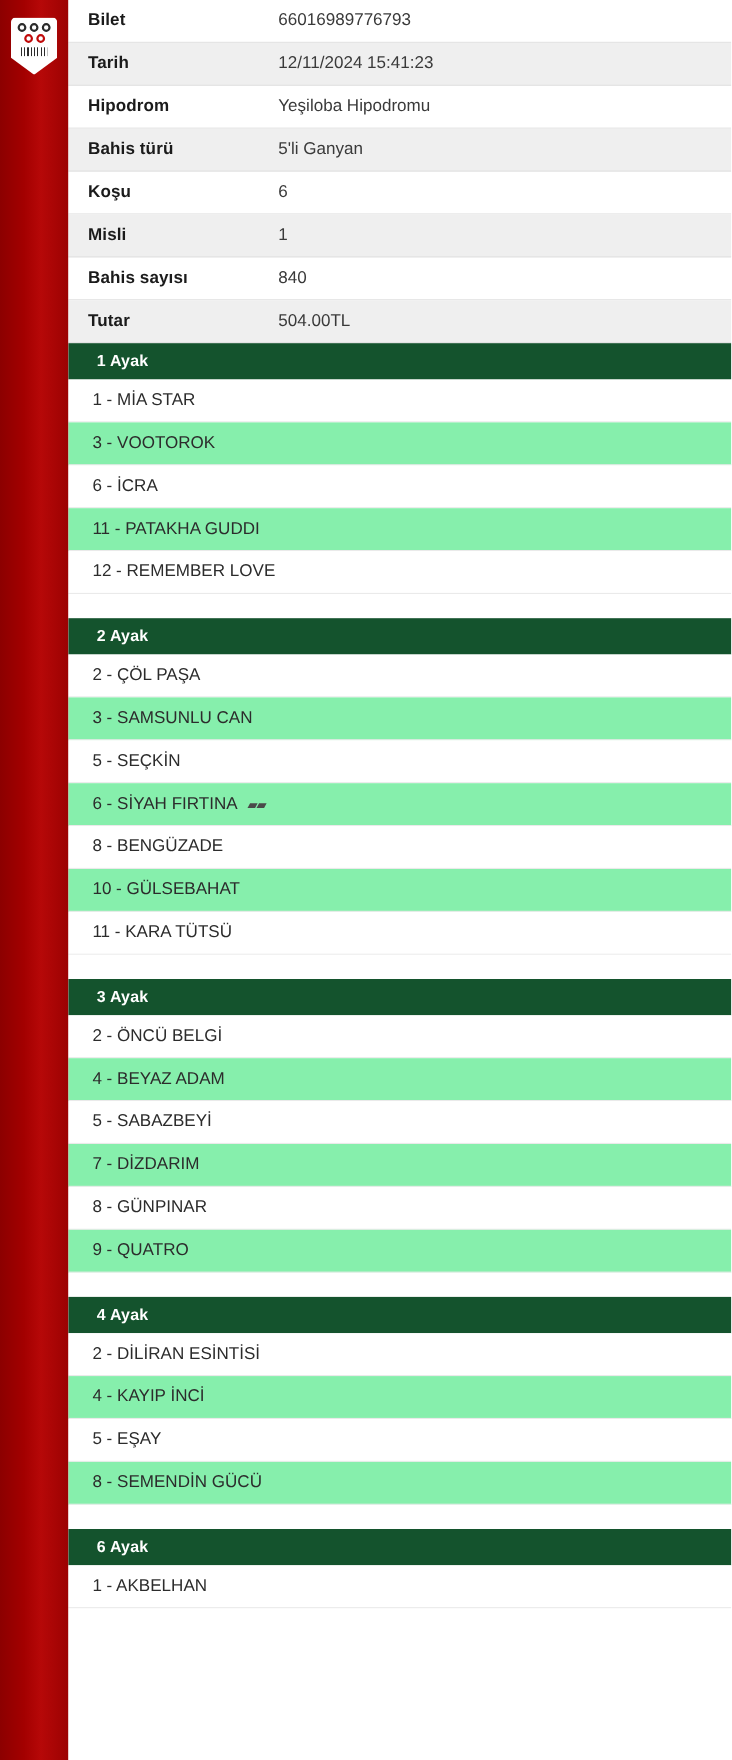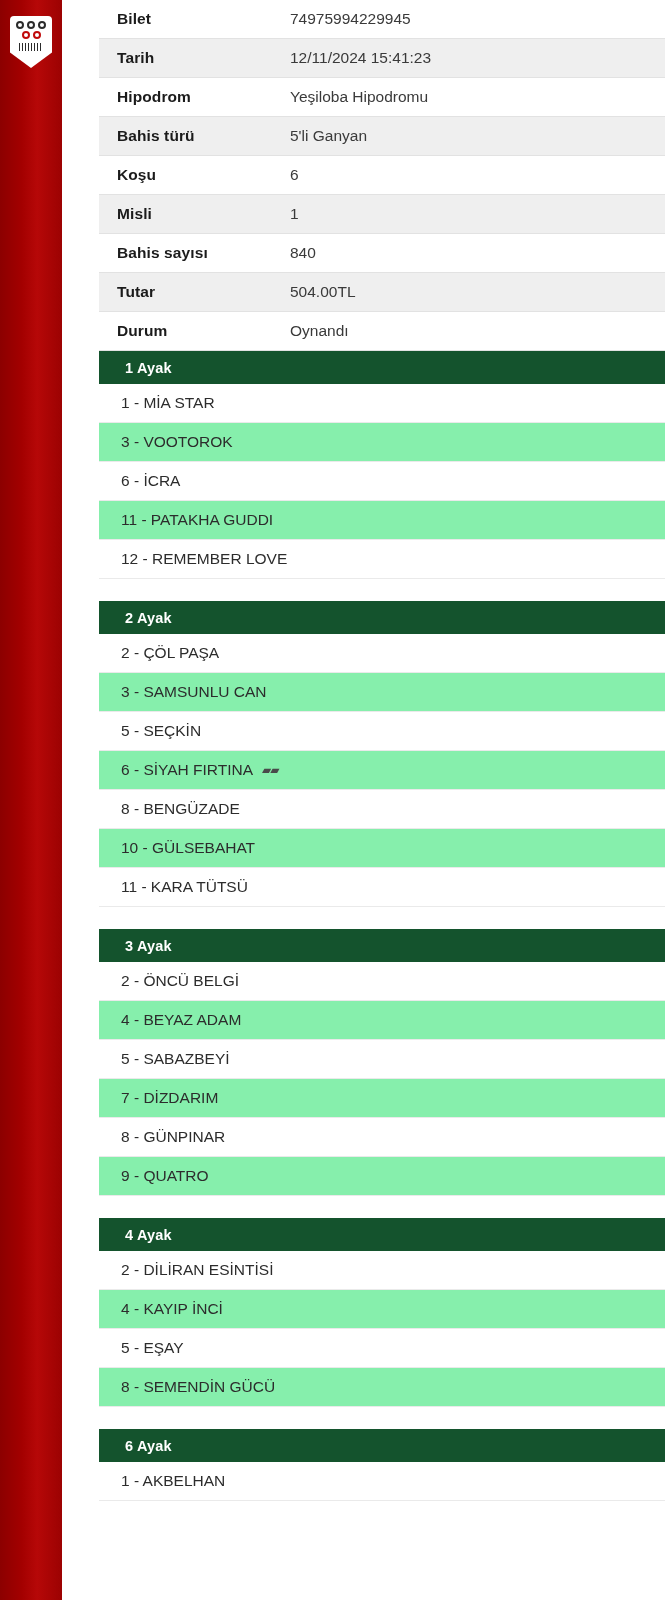--- a/index.html
+++ b/index.html
@@ -70,21 +70,20 @@
     left: 9px;
     width: 24px;
     height: 8px;
     background: repeating-linear-gradient(to right, #2b2b2b 0 1px, transparent 1px 3px);
   }
   
   .content {
     flex: 1 1 auto;
     background: #ffffff;
     overflow: hidden;
-    margin-left: 37px;
   }
   
   .info-row {
     display: flex;
     align-items: center;
     height: 39px;
     border-bottom: 1px solid #e2e2e2;
     padding: 0 0 0 18px;
   }
   .info-row.alt { background: #efefef; }
@@ -156,21 +155,21 @@
         <div class="barcode"></div>
       </div>
     </div>
   </div>
 
   <div class="content">
 
     <div>
       <div class="info-row">
         <div class="info-label">Bilet</div>
-        <div class="info-value">74975994229945</div>
+        <div class="info-value">66016989776793</div>
       </div>
       <div class="info-row alt">
         <div class="info-label">Tarih</div>
         <div class="info-value">12/11/2024 15:41:23</div>
       </div>
       <div class="info-row">
         <div class="info-label">Hipodrom</div>
         <div class="info-value">Yeşiloba Hipodromu</div>
       </div>
       <div class="info-row alt">
@@ -186,24 +185,20 @@
         <div class="info-value">1</div>
       </div>
       <div class="info-row">
         <div class="info-label">Bahis sayısı</div>
         <div class="info-value">840</div>
       </div>
       <div class="info-row alt">
         <div class="info-label">Tutar</div>
         <div class="info-value">504.00TL</div>
       </div>
-      <div class="info-row">
-        <div class="info-label">Durum</div>
-        <div class="info-value">Oynandı</div>
-      </div>
     </div>
 
     <div class="leg-header">1 Ayak</div>
     <div class="horse">
       <span>1 - MİA STAR</span>
     </div>
     <div class="horse alt">
       <span>3 - VOOTOROK</span>
     </div>
     <div class="horse">

